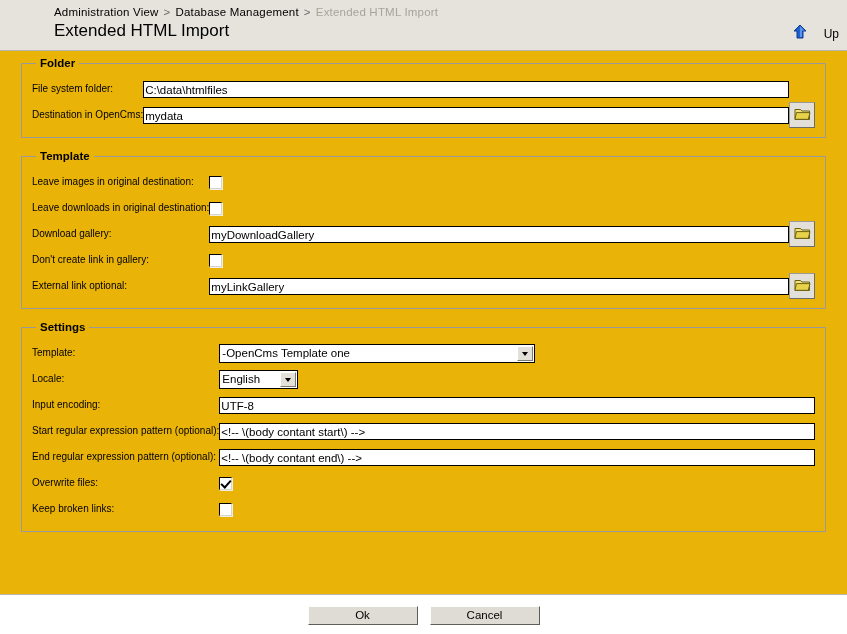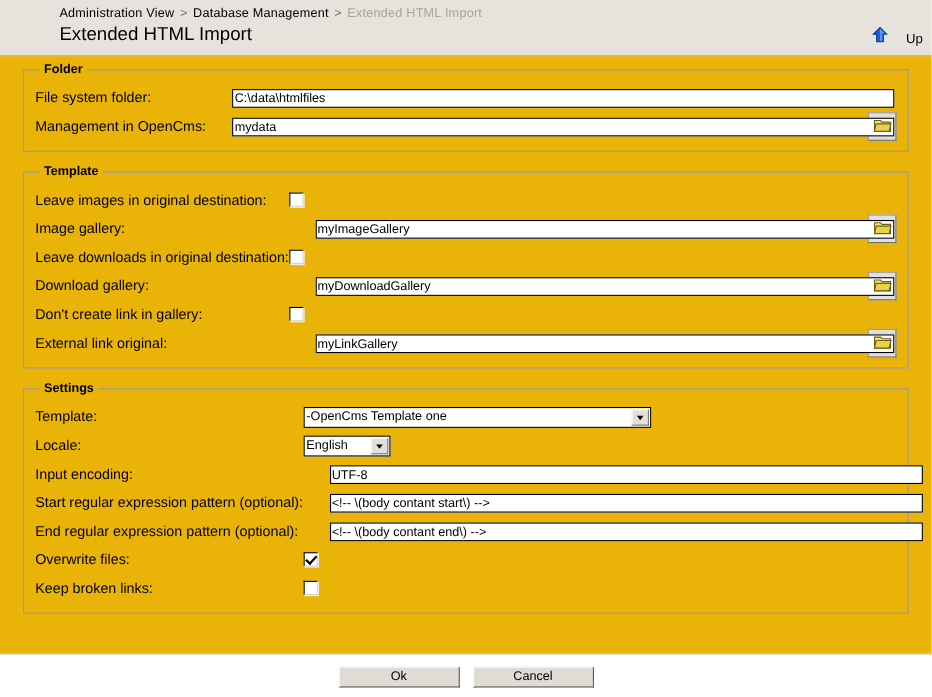--- a/index.html
+++ b/index.html
@@ -67,40 +67,39 @@
     font-weight: bold;
     color: #000;
     padding: 0 4px;
     margin-left: 4px;
   }
 
   table.formtab { border-collapse: collapse; width: 100%; }
   table.formtab td { padding: 0; vertical-align: middle; }
 
   .lbl {
-    font-size: 13px;
+    font-size: 10px;
     color: #000;
     white-space: nowrap;
     padding-right: 10px;
     height: 26px;
     line-height: 26px;
   }
 
   .txt {
     font-family: "Liberation Sans", sans-serif;
     font-size: 11.5px;
     color: #000;
     border: 1px solid #000;
     background: #fff;
     height: 17px;
     padding: 0 1px;
     outline: none;
     width: 100%;
     line-height: 15px;
-    margin-left: 24px;
   }
   td.fieldcell { width: 100%; }
   td.btncell { width: 34px; padding-left: 8px; }
 
   .browse-btn {
     width: 26px; height: 26px;
     background: #e2e0d8;
     border: 1px solid #9c9a93;
     border-right-color: #6e6c66;
     border-bottom-color: #6e6c66;
@@ -217,21 +216,21 @@
     <table class="formtab">
       <tbody>
           <tr>
         <td class="lbl" style="width:172px">File system folder:</td>
         <td class="fieldcell">
           <input class="txt" type="text" value="C:\data\htmlfiles" style="">
         </td>
         <td class="btncell"></td>
       </tr>
       <tr>
-        <td class="lbl">Management in OpenCms:</td>
+        <td class="lbl">Destination in OpenCms:</td>
         <td class="fieldcell">
           <input class="txt" type="text" value="mydata" style="">
         </td>
         <td class="btncell">
           <button class="browse-btn">
             <span>
               <svg width="17" height="14" viewBox="0 0 17 14">
                 <path d="M1 2.5 L6.5 2.5 L7.8 4 L15.5 4 L15.5 12.5 L1 12.5 Z" fill="#f2e27a" stroke="#6b6014" stroke-width="1"></path>
                 <path d="M2.4 5.6 L16 5.6 L14.3 12.3 L1 12.3 Z" fill="#e8d24a" stroke="#6b6014" stroke-width="1"></path>
               </svg>
@@ -248,81 +247,65 @@
     <table class="formtab">
       <tbody>
           <tr>
         <td class="lbl" style="width:258px">Leave images in original destination:</td>
         <td class="fieldcell">
           <span class="cbx"></span>
         </td>
         <td class="btncell"></td>
       </tr>
       <tr>
-        <td class="lbl">Image gallery:</td>
-        <td class="fieldcell">
-          <input class="txt" type="text" value="myImageGallery" style="">
+        <td class="lbl">Leave downloads in original destination:</td>
+        <td class="fieldcell">
+          <span class="cbx"></span>
+        </td>
+        <td class="btncell"></td>
+      </tr>
+      <tr>
+        <td class="lbl">Download gallery:</td>
+        <td class="fieldcell">
+          <input class="txt" type="text" value="myDownloadGallery" style="">
         </td>
         <td class="btncell">
           <button class="browse-btn">
             <span>
               <svg width="17" height="14" viewBox="0 0 17 14">
                 <path d="M1 2.5 L6.5 2.5 L7.8 4 L15.5 4 L15.5 12.5 L1 12.5 Z" fill="#f2e27a" stroke="#6b6014" stroke-width="1"></path>
                 <path d="M2.4 5.6 L16 5.6 L14.3 12.3 L1 12.3 Z" fill="#e8d24a" stroke="#6b6014" stroke-width="1"></path>
               </svg>
             </span>
           </button>
         </td>
       </tr>
       <tr>
-        <td class="lbl">Leave downloads in original destination:</td>
+        <td class="lbl">Don't create link in gallery:</td>
         <td class="fieldcell">
           <span class="cbx"></span>
         </td>
         <td class="btncell"></td>
       </tr>
       <tr>
-        <td class="lbl">Download gallery:</td>
-        <td class="fieldcell">
-          <input class="txt" type="text" value="myDownloadGallery" style="">
+        <td class="lbl">External link optional:</td>
+        <td class="fieldcell">
+          <input class="txt" type="text" value="myLinkGallery" style="">
         </td>
         <td class="btncell">
           <button class="browse-btn">
             <span>
               <svg width="17" height="14" viewBox="0 0 17 14">
                 <path d="M1 2.5 L6.5 2.5 L7.8 4 L15.5 4 L15.5 12.5 L1 12.5 Z" fill="#f2e27a" stroke="#6b6014" stroke-width="1"></path>
                 <path d="M2.4 5.6 L16 5.6 L14.3 12.3 L1 12.3 Z" fill="#e8d24a" stroke="#6b6014" stroke-width="1"></path>
               </svg>
             </span>
           </button>
         </td>
       </tr>
-      <tr>
-        <td class="lbl">Don't create link in gallery:</td>
-        <td class="fieldcell">
-          <span class="cbx"></span>
-        </td>
-        <td class="btncell"></td>
-      </tr>
-      <tr>
-        <td class="lbl">External link original:</td>
-        <td class="fieldcell">
-          <input class="txt" type="text" value="myLinkGallery" style="">
-        </td>
-        <td class="btncell">
-          <button class="browse-btn">
-            <span>
-              <svg width="17" height="14" viewBox="0 0 17 14">
-                <path d="M1 2.5 L6.5 2.5 L7.8 4 L15.5 4 L15.5 12.5 L1 12.5 Z" fill="#f2e27a" stroke="#6b6014" stroke-width="1"></path>
-                <path d="M2.4 5.6 L16 5.6 L14.3 12.3 L1 12.3 Z" fill="#e8d24a" stroke="#6b6014" stroke-width="1"></path>
-              </svg>
-            </span>
-          </button>
-        </td>
-      </tr>
     </tbody>
       </table>
   </fieldset>
 
   <fieldset>
     <legend>Settings</legend>
     <table class="formtab">
       <tbody>
           <tr>
         <td class="lbl" style="width:277px">Template:</td>

